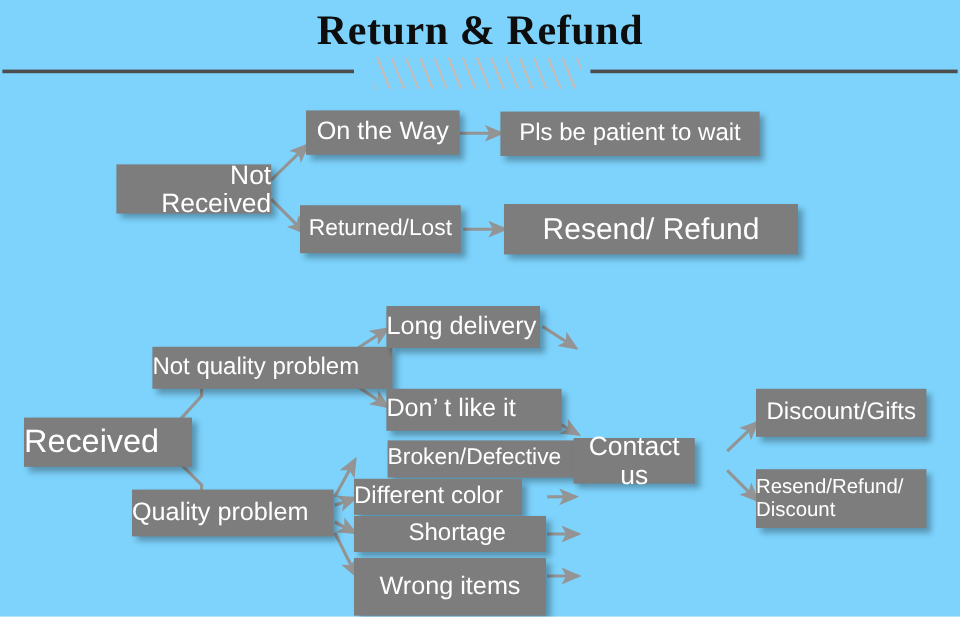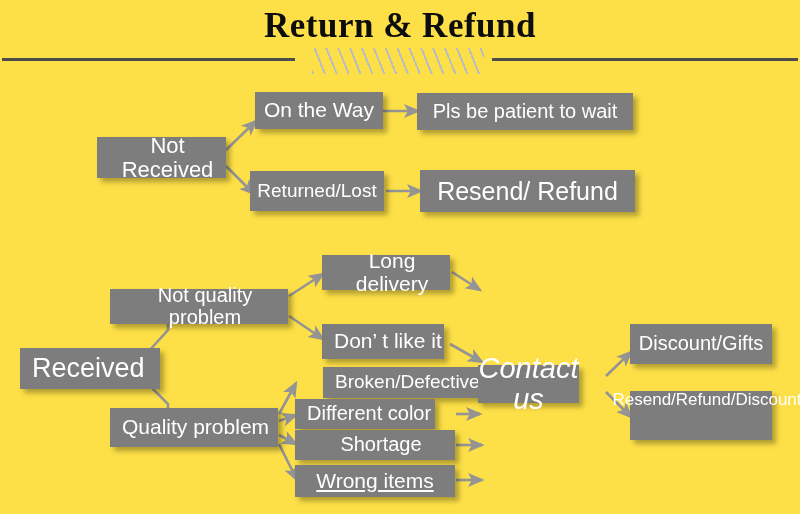--- a/index.html
+++ b/index.html
@@ -7,21 +7,21 @@
     padding: 0;
     background: #ffffff;
   }
   body {
     font-family: "Liberation Sans", sans-serif;
   }
   #page {
     position: relative;
     width: 800px;
     height: 514px;
-    background: #fde047;
+    background: #7dd3fc;
     overflow: hidden;
   }
 
   
   #header-title {
     position: absolute;
     left: 0;
     top: 6px;
     width: 800px;
     text-align: center;
@@ -65,21 +65,21 @@
     box-sizing: border-box;
     background: #7d7d7d;
     color: #ffffff;
     display: flex;
     align-items: center;
     box-shadow: 4px 4px 5px rgba(0,0,0,0.30);
     line-height: 1.08;
     z-index: 3;
   }
   .node.c { justify-content: center; text-align: center; }
-  .node.l { justify-content: flex-start; text-align: center; padding-left: 12px; }
+  .node.l { justify-content: flex-start; text-align: right; padding-left: 0; }
 
   
   #edges {
     position: absolute;
     left: 0; top: 0;
     width: 800px; height: 514px;
     z-index: 1;
   }
 </style>
 </head>
@@ -169,66 +169,66 @@
   </div>
 
   <div class="node c" style="left:417px; top:93px;  width:216px; height:37px; font-size:20px;">
     <span>Pls be patient to wait</span>
   </div>
 
   <div class="node c" style="left:250px; top:171px; width:134px; height:40px; font-size:19px;">
     <span>Returned/Lost</span>
   </div>
 
-  <div class="node c" style="left:420px; top:170px; width:215px; height:42px; font-size:25px;">
+  <div class="node c" style="left:420px; top:170px; width:245px; height:42px; font-size:25px;">
     <span>Resend/ Refund</span>
   </div>
 
   <div class="node l" style="left:20px;  top:348px; width:140px; height:41px; font-size:27px;">
     <span>Received</span>
   </div>
 
-  <div class="node l" style="left:110px; top:289px; width:178px; height:35px; font-size:20px;">
+  <div class="node l" style="left:127px; top:289px; width:200px; height:35px; font-size:20px;">
     <span>Not quality problem</span>
   </div>
 
   <div class="node l" style="left:110px; top:408px; width:168px; height:39px; font-size:21px;">
     <span>Quality problem</span>
   </div>
 
   <div class="node l" style="left:322px; top:255px; width:128px; height:35px; font-size:21px;">
     <span>Long delivery</span>
   </div>
 
-  <div class="node l" style="left:322px; top:324px; width:122px; height:35px; font-size:21px;">
+  <div class="node l" style="left:322px; top:324px; width:146px; height:35px; font-size:21px;">
     <span>Don’  t like it</span>
   </div>
 
   <div class="node l" style="left:295px; top:367px; width:160px; height:31px; font-size:19px;margin-left:28px;">
     <span>Broken/Defective</span>
   </div>
 
   <div class="node l" style="left:295px; top:399px; width:140px; height:30px; font-size:20px;">
     <span>Different color</span>
   </div>
 
   <div class="node c" style="left:295px; top:430px; width:160px; height:30px; font-size:20px;padding-left:12px;">
     <span>Shortage</span>
   </div>
 
-  <div class="node c" style="left:295px; top:465px; width:160px; height:32px; font-size:21px;text-decoration:underline;">
+  <div class="node c" style="left:295px; top:465px; width:160px; height:48px; font-size:21px;">
     <span>Wrong items</span>
   </div>
 
-  <div class="node c" style="left:478px; top:365px; width:101px; height:38px; font-size:29px;font-style:italic;">
+  <div class="node c" style="left:478px; top:365px; width:101px; height:38px; font-size:22px;">
     <span>Contact us</span>
   </div>
 
   <div class="node c" style="left:630px; top:324px; width:142px; height:40px; font-size:20px;text-align:center;">
     <span>Discount/Gifts</span>
   </div>
 
-  <div class="node l" style="left:630px; top:391px; width:142px; height:49px; font-size:17px; flex-direction:row; align-items:flex-start; justify-content:center;">
+  <div class="node l" style="left:630px; top:391px; width:142px; height:49px; font-size:17px; flex-direction:column; align-items:flex-start; justify-content:center;">
     <span>Resend/Refund/</span>
     <span>Discount</span>
   </div>
 
 </div>
 
 </body></html>

